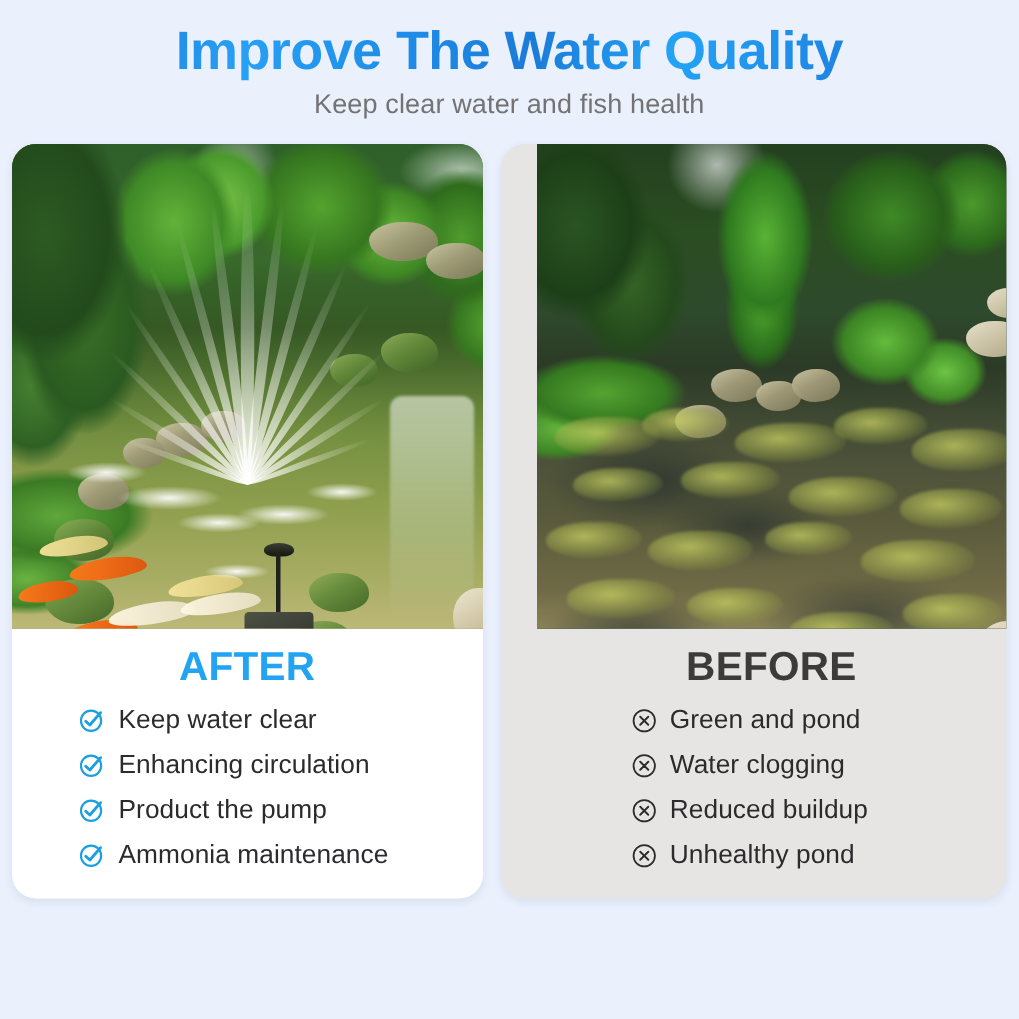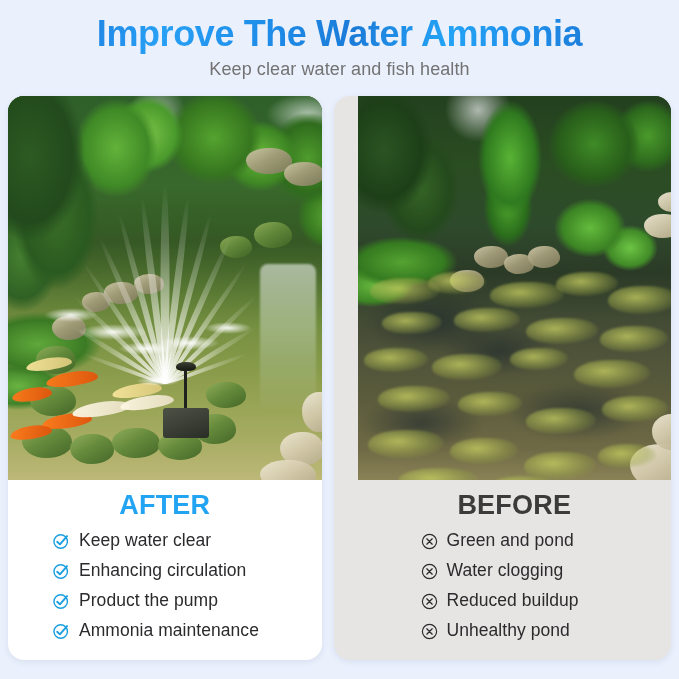--- a/index.html
+++ b/index.html
@@ -49,21 +49,21 @@
     margin-top: 5px;
     letter-spacing: 0.1px;
   }
 
   
   .panels {
     position: absolute;
     top: 96px;
     left: 8px;
     right: 8px;
-    height: 564px;
+    height: 503px;
     display: flex;
     gap: 12px;
   }
 
   .panel {
     flex: 1 1 0;
     border-radius: 16px;
     overflow: hidden;
     display: flex;
     flex-direction: column;
@@ -284,21 +284,21 @@
   .ico { width: 19px; height: 19px; flex: 0 0 19px; display: block; }
 
   
   .panel.after  { box-shadow: 0 2px 6px rgba(60,80,130,0.10); }
   .panel.before { box-shadow: 0 2px 6px rgba(60,80,130,0.10); }
 </style>
 </head>
 <body>
 
 <div class="header">
-  <div class="title">Improve The Water Ammonia</div>
+  <div class="title">Improve The Water Quality</div>
   <div class="subtitle">Keep clear water and fish health</div>
 </div>
 
 <div class="panels">
 
   <div class="panel after">
 
     <div class="photo p-after">
       <div class="foliage"></div>
 

